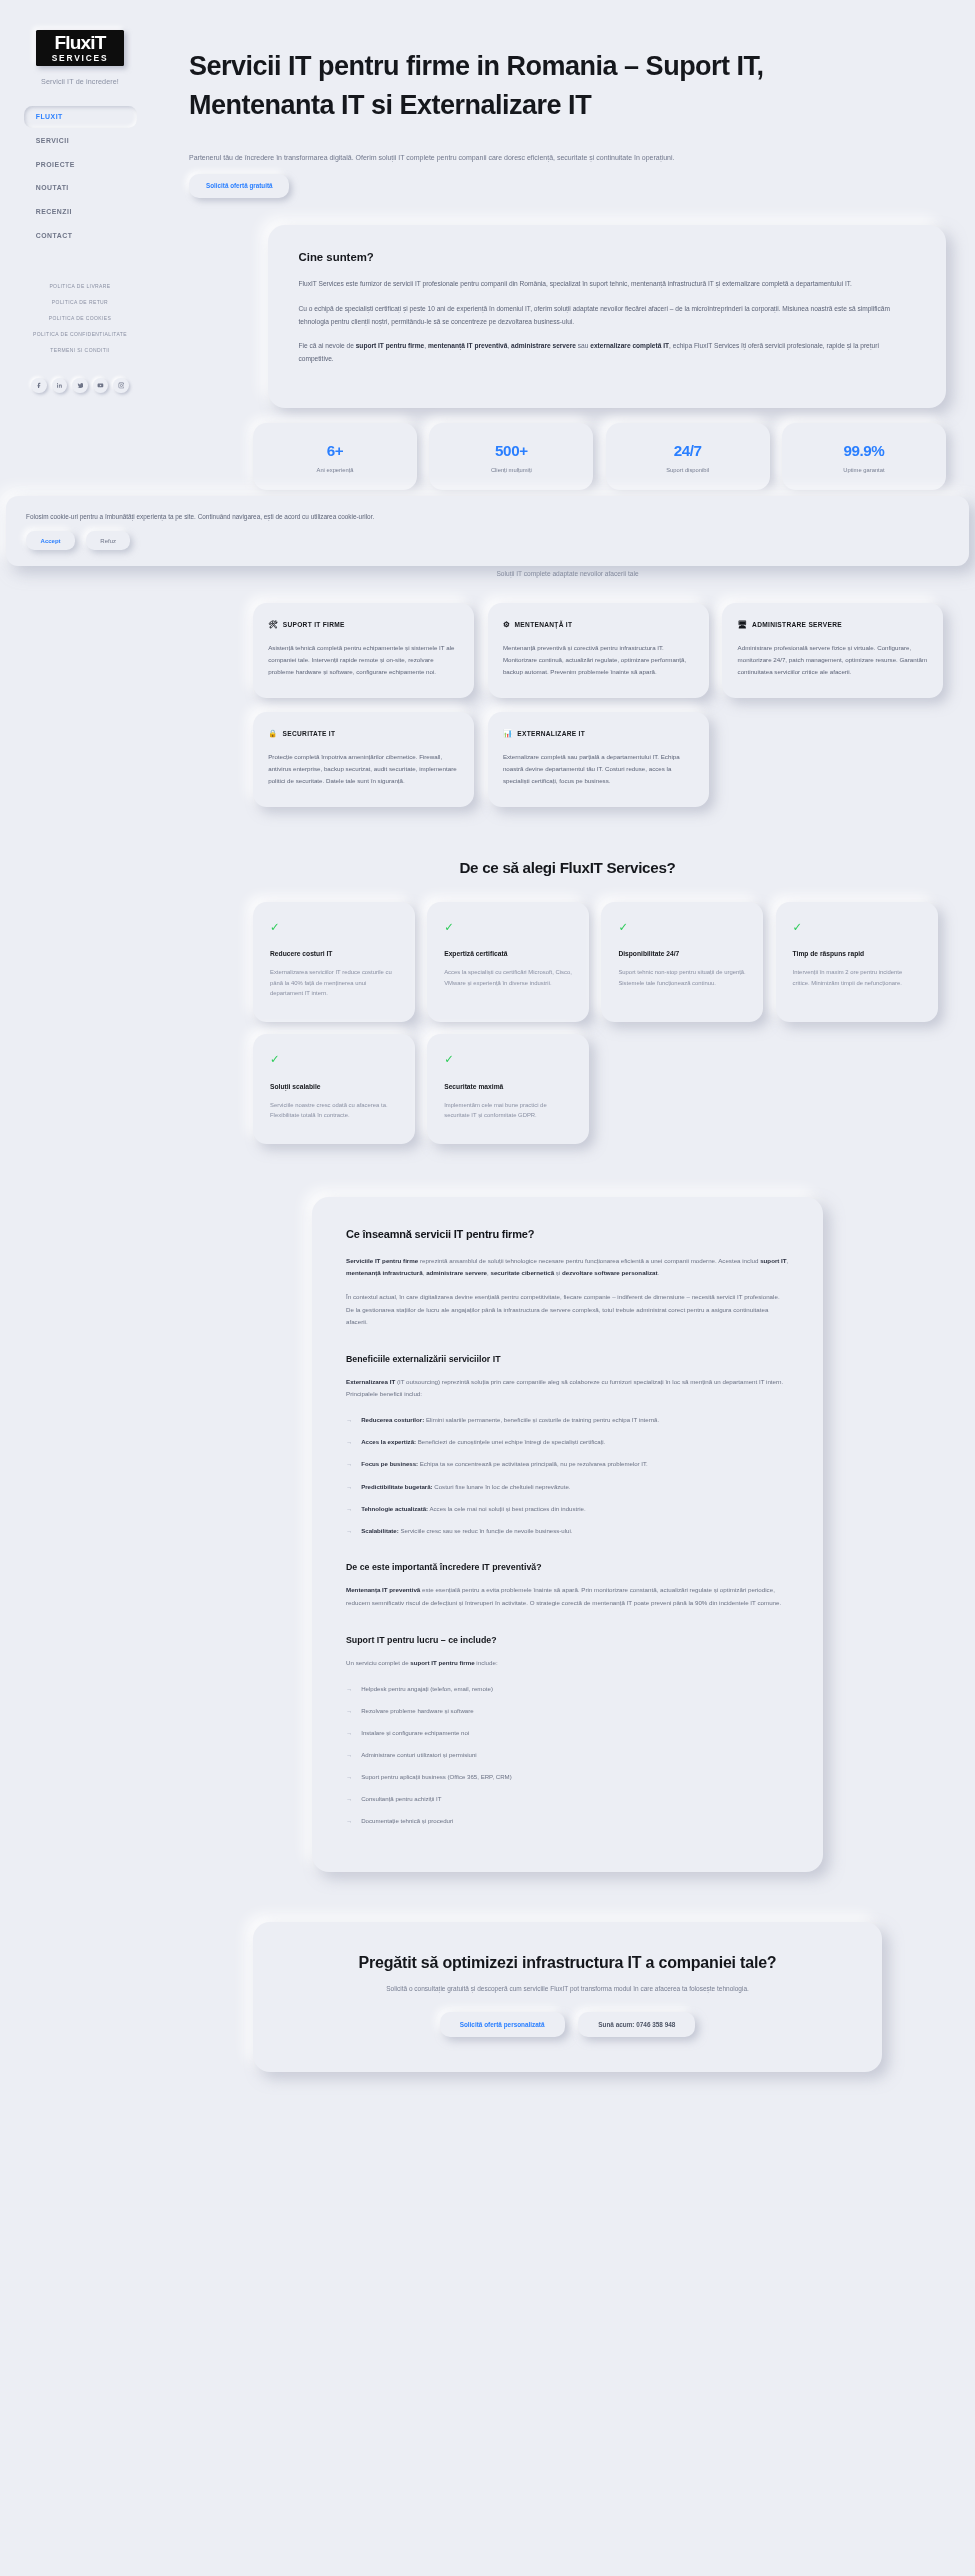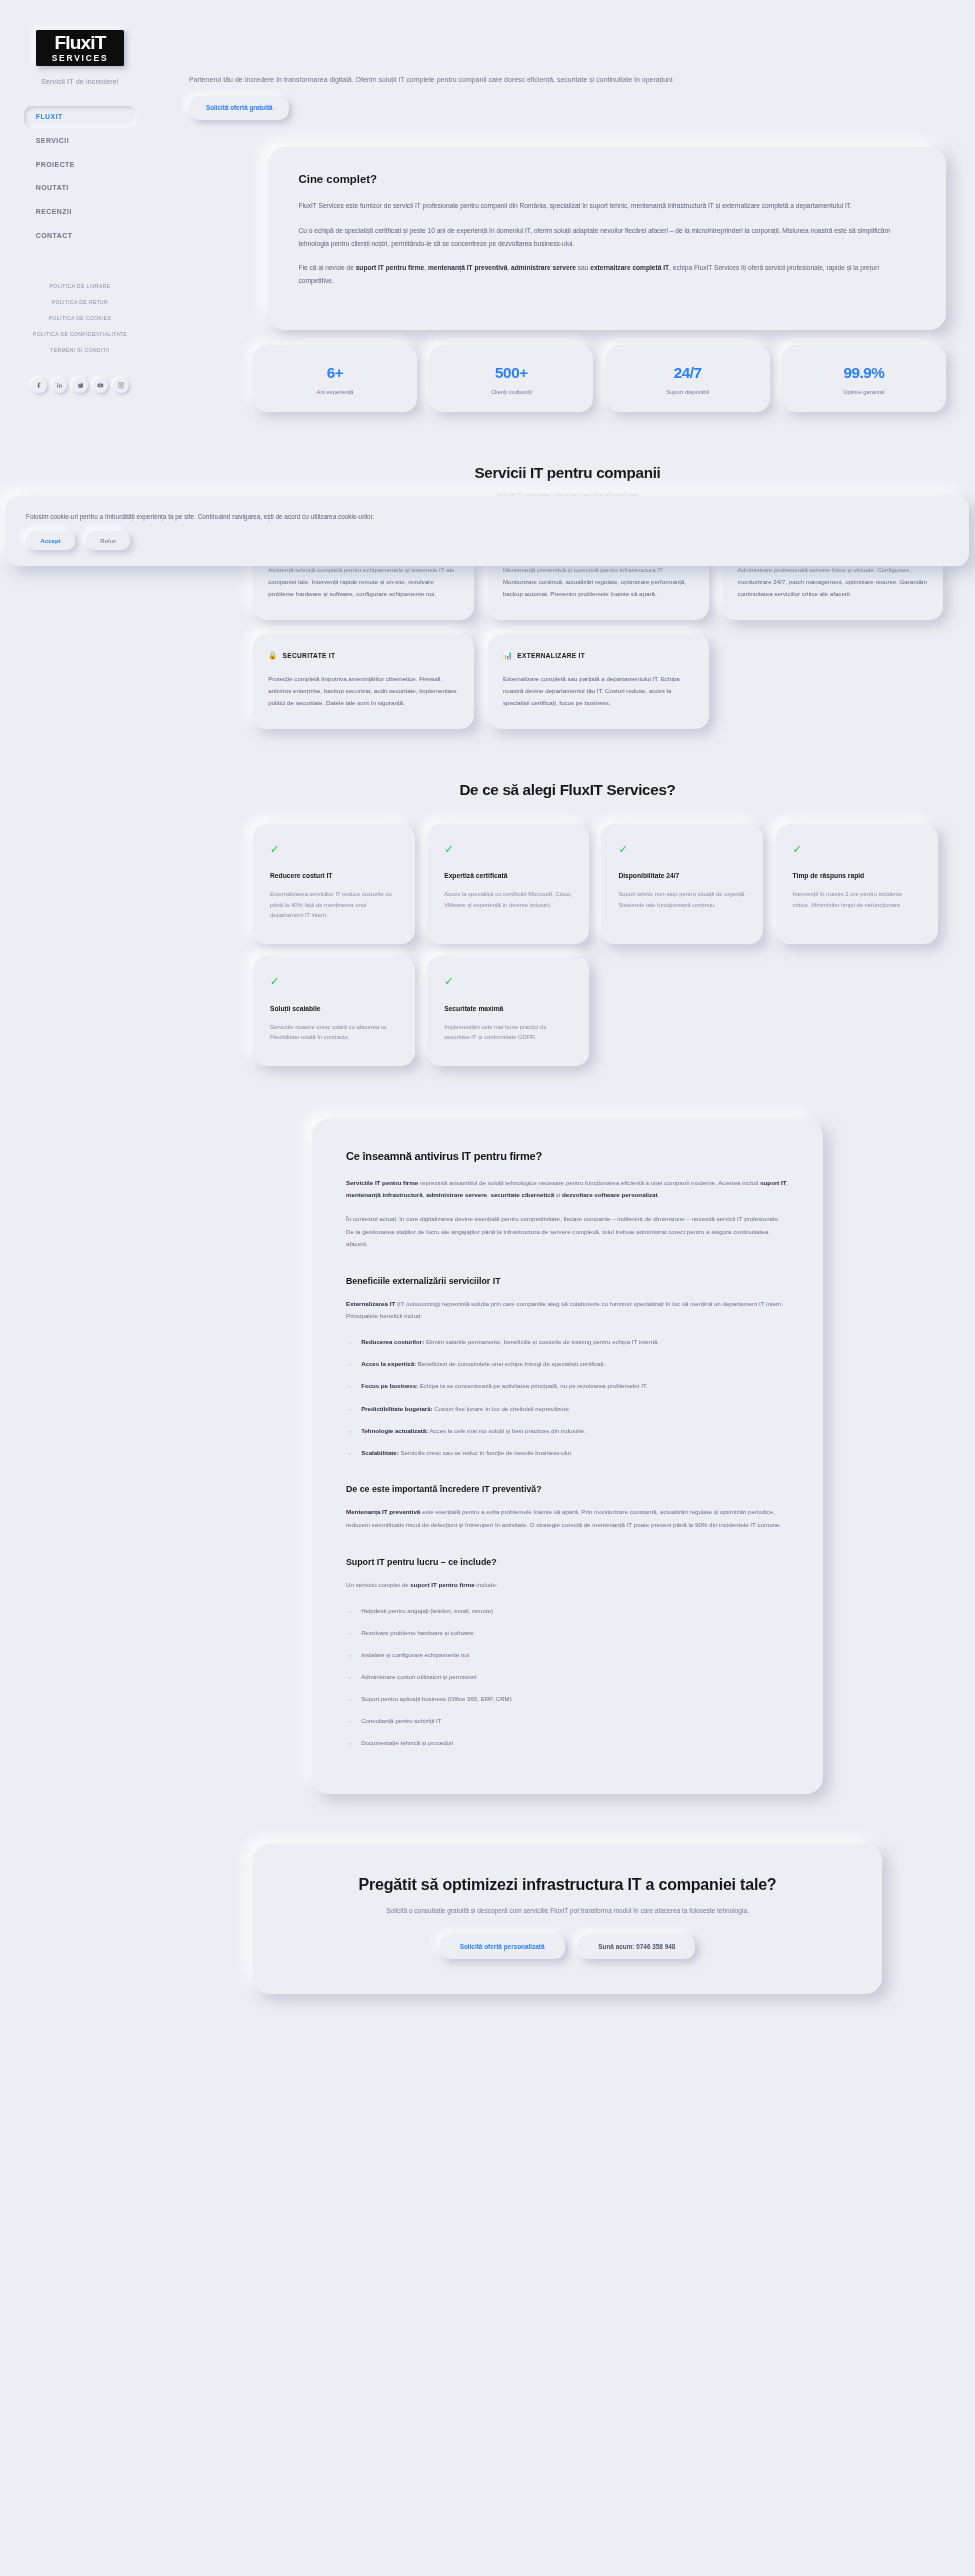--- a/index.html
+++ b/index.html
@@ -226,27 +226,28 @@
           <svg viewBox="0 0 24 24">
             <path d="M7 2h10a5 5 0 0 1 5 5v10a5 5 0 0 1-5 5H7a5 5 0 0 1-5-5V7a5 5 0 0 1 5-5zm0 2a3 3 0 0 0-3 3v10a3 3 0 0 0 3 3h10a3 3 0 0 0 3-3V7a3 3 0 0 0-3-3zm5 3.5A4.5 4.5 0 1 1 7.5 12 4.5 4.5 0 0 1 12 7.5zm0 2A2.5 2.5 0 1 0 14.5 12 2.5 2.5 0 0 0 12 9.5zM17.8 6a1.1 1.1 0 1 1-1.1 1.1A1.1 1.1 0 0 1 17.8 6z"></path>
           </svg>
         </a>
     </div>
   </aside>
 
   <main class="main">
 
     <section class="hero">
+      <h1>Servicii IT pentru firme in Romania – Suport IT, Mentenanta IT si Externalizare IT</h1>
       <p>Partenerul tău de încredere în transformarea digitală. Oferim soluții IT complete pentru companii care doresc eficiență, securitate și continuitate în operațiuni.</p>
       <button class="btn-soft">Solicită ofertă gratuită</button>
     </section>
 
     <section class="about-wrap">
       <div class="card-soft about">
-        <h2>Cine complet?</h2>
+        <h2>Cine suntem?</h2>
         <p>FluxIT Services este furnizor de servicii IT profesionale pentru companii din România, specializat în suport tehnic, mentenanță infrastructură IT și externalizare completă a departamentului IT.</p>
         <p>Cu o echipă de specialiști certificați și peste 10 ani de experiență în domeniul IT, oferim soluții adaptate nevoilor fiecărei afaceri – de la microîntreprinderi la corporații. Misiunea noastră este să simplificăm tehnologia pentru clienții noștri, permitându-le să se concentreze pe dezvoltarea business-ului.</p>
         <p>
           <span>Fie că ai nevoie de </span><b>suport IT pentru firme</b><span>, </span><b>mentenanță IT preventivă</b><span>, </span><b>administrare servere</b><span> sau </span><b>externalizare completă IT</b><span>, echipa FluxIT Services îți oferă servicii profesionale, rapide și la prețuri competitive.</span>
         </p>
       </div>
     </section>
 
     <section class="stats" id="stats-list">
         <div class="stat">
@@ -344,21 +345,21 @@
           <div class="why">
             <div class="why-check">✓</div>
             <div class="why-title">Securitate maximă</div>
             <div class="why-body">Implementăm cele mai bune practici de securitate IT și conformitate GDPR.</div>
           </div>
         </div>
     </section>
 
     <section class="article-wrap">
       <article class="card-soft article">
-        <h2>Ce înseamnă antivirus IT pentru firme?</h2>
+        <h2>Ce înseamnă servicii IT pentru firme?</h2>
         <p>
           <b>Serviciile IT pentru firme</b><span> reprezintă ansamblul de soluții tehnologice necesare pentru funcționarea eficientă a unei companii moderne. Acestea includ </span><b>suport IT</b><span>, </span><b>mentenanță infrastructură</b><span>, </span><b>administrare servere</b><span>, </span><b>securitate cibernetică</b><span> și </span><b>dezvoltare software personalizat</b><span>.</span>
         </p>
         <p>În contextul actual, în care digitalizarea devine esențială pentru competitivitate, fiecare companie – indiferent de dimensiune – necesită servicii IT profesionale. De la gestionarea stațiilor de lucru ale angajaților până la infrastructura de servere complexă, totul trebuie administrat corect pentru a asigura continuitatea afacerii.</p>
 
         <h3>Beneficiile externalizării serviciilor IT</h3>
         <p>
           <b>Externalizarea IT</b><span> (IT outsourcing) reprezintă soluția prin care companiile aleg să colaboreze cu furnizori specializați în loc să mențină un departament IT intern. Principalele beneficii includ:</span>
         </p>
         <ul class="a-list" id="benefits-list">

